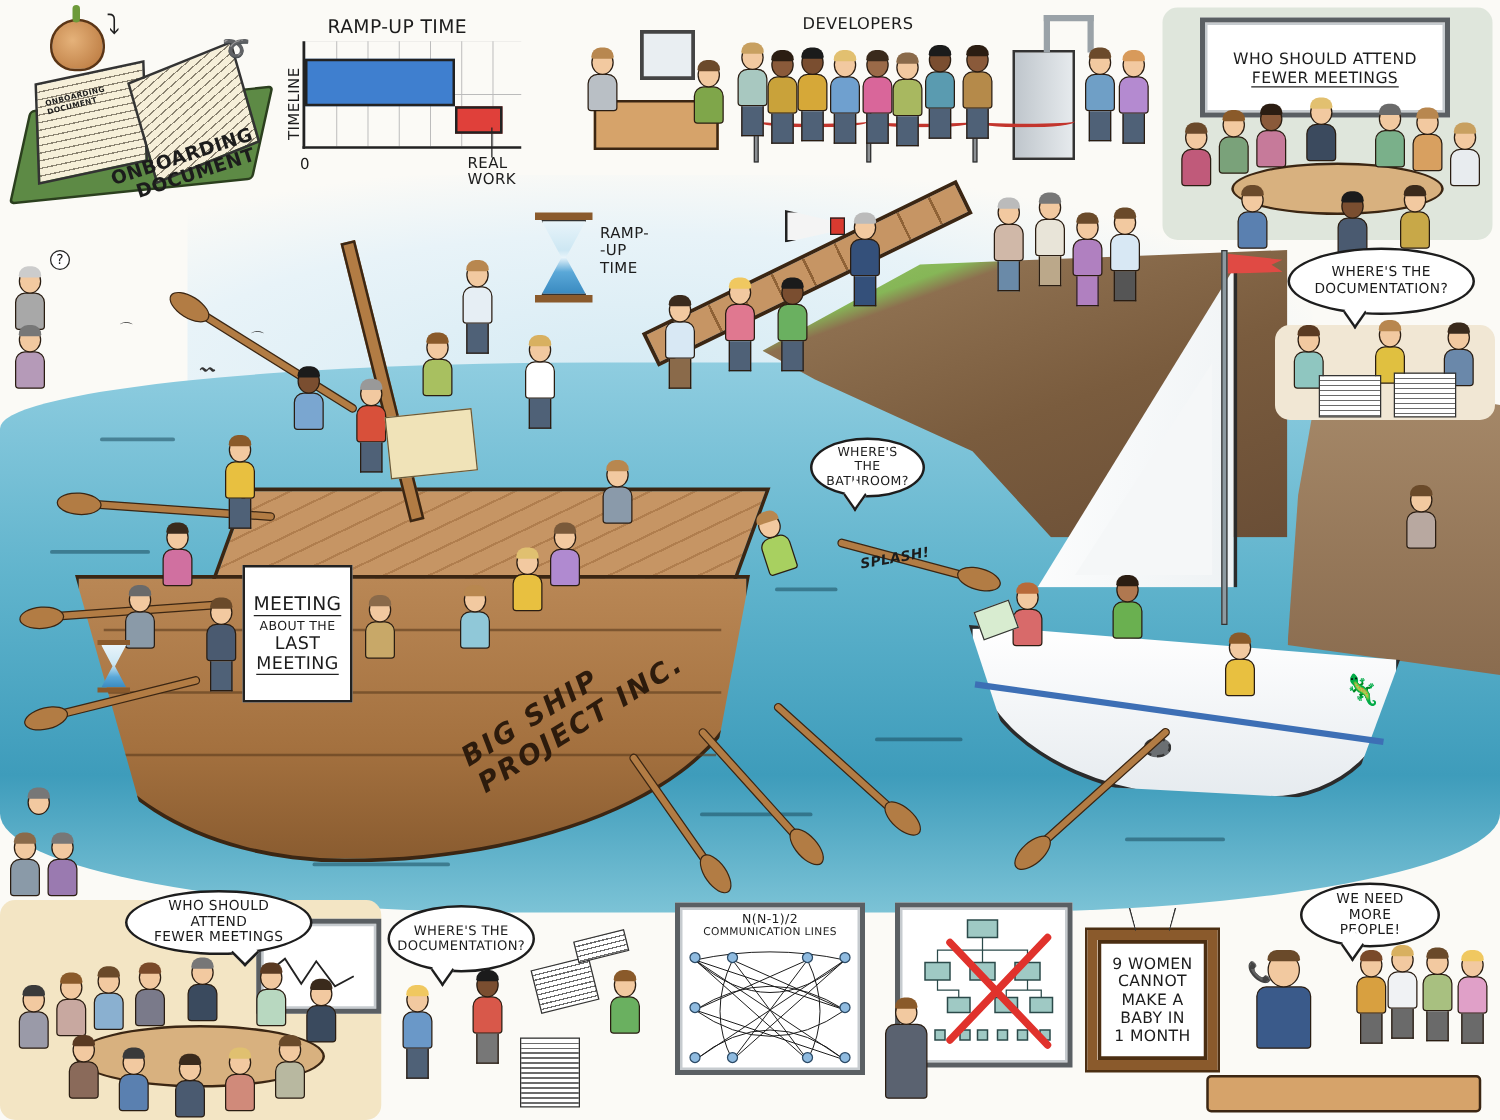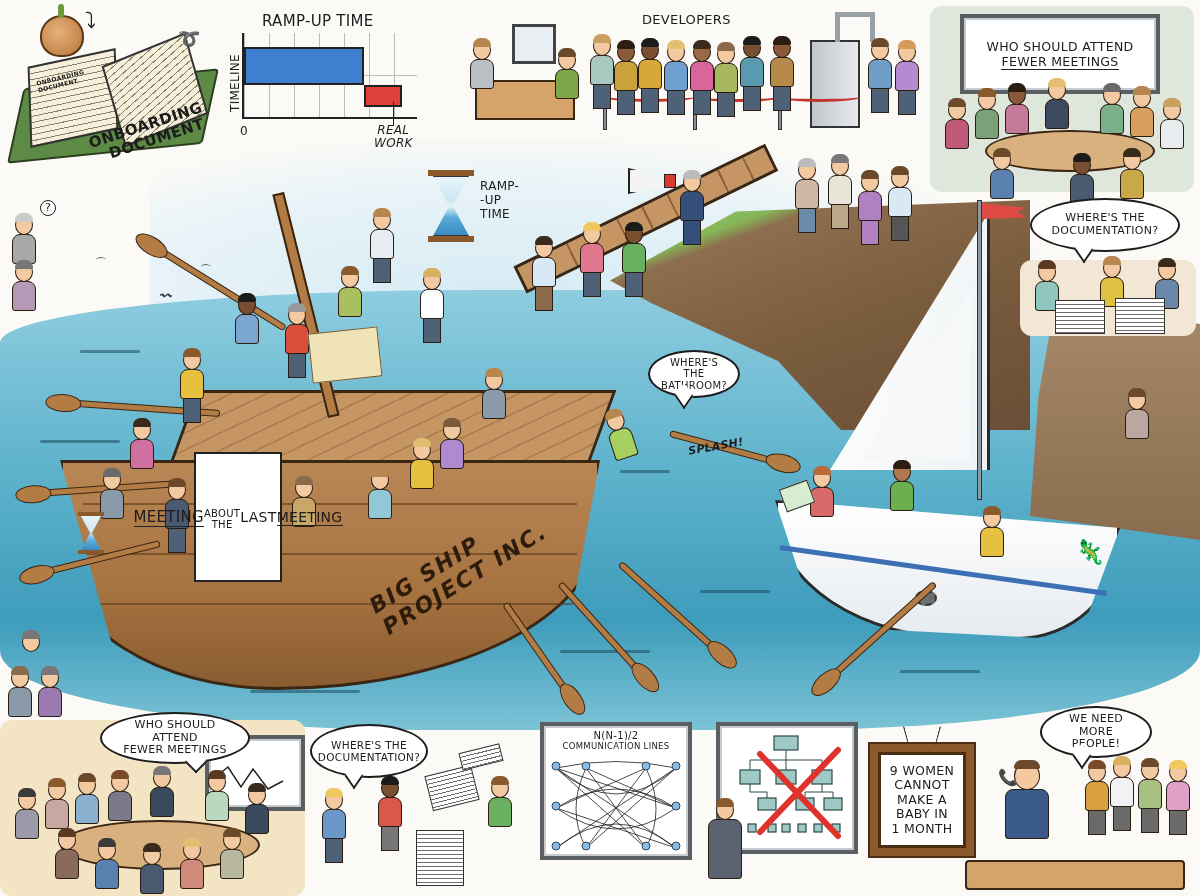--- a/index.html
+++ b/index.html
@@ -105,21 +105,21 @@
 </div>
 
 <div class="abs hand" style="left:262px;top:12px;font-size:15px;font-weight:normal;">RAMP-UP TIME</div>
 <div class="abs hand" style="left:206px;top:76px;font-size:12px;font-weight:normal;transform:rotate(-90deg);transform-origin:center;">TIMELINE</div>
 <div id="chart" class="abs">
   <div class="chart-bar" style="left:0;top:14px;width:120px;height:38px;background:#3f7fcf;"></div>
   <div class="chart-bar" style="left:120px;top:52px;width:38px;height:22px;background:#e0403a;"></div>
 </div>
 <div class="abs hand" style="left:240px;top:124px;font-size:12px;font-weight:normal;">0</div>
 <div class="abs" style="left:393px;top:102px;width:1px;height:24px;background:#222;"></div>
-<div class="abs hand" style="left:374px;top:124px;font-size:12px;font-weight:normal;line-height:1.1;text-align:center;font-style:italic;">
+<div class="abs hand" style="left:374px;top:124px;font-size:12px;font-weight:normal;line-height:1.1;text-align:left;">
   <div>REAL</div>
   <div>WORK</div>
 </div>
 
 <div class="abs hand" style="left:642px;top:12px;font-size:13px;font-weight:normal;">DEVELOPERS</div>
 <div class="desk" style="left:475px;top:80px;width:100px;height:40px;"></div>
 <div class="abs" style="left:512px;top:24px;width:44px;height:40px;background:#e9eef2;border:3px solid #444;"></div>
 <div class="abs" style="left:810px;top:40px;width:50px;height:88px;background:linear-gradient(90deg,#bfc6cc,#e6eaed);border:2px solid #333;"></div>
 <div class="abs" style="left:835px;top:12px;width:40px;height:30px;border:5px solid #9aa2a8;border-bottom:none;"></div>
 <div class="rope" style="left:605px;top:92px;width:90px;"></div>
@@ -454,21 +454,21 @@
 </div>
 <div class="abs" style="left:78px;top:512px;width:26px;height:42px;border-top:4px solid #8a5a2c;border-bottom:4px solid #8a5a2c;">
   <div style="width:20px;height:34px;margin:0 auto;background:linear-gradient(180deg,#e8f4fa 0%,#cde7f3 45%,#5aa8d8 75%,#3a8ac0 100%);clip-path:polygon(0 0,100% 0,55% 50%,100% 100%,0 100%,45% 50%);"></div>
 </div>
 <div class="abs hand" style="left:480px;top:180px;font-size:12px;font-weight:normal;line-height:1.15;">
   <div>RAMP-</div>
   <div>-UP</div>
   <div>TIME</div>
 </div>
 
-<div class="abs" style="left:194px;top:452px;width:88px;height:130px;background:#fff;border:2px solid #222;display:flex;align-items:center;justify-content:center;text-align:center;">
+<div class="abs" style="left:194px;top:452px;width:88px;height:110px;background:#fff;border:2px solid #222;display:flex;flex-direction:column;align-items:center;justify-content:center;text-align:center;">
   <div class="hand" style="font-size:15px;font-weight:normal;border-bottom:1.5px solid #222;">MEETING</div>
   <div class="hand" style="font-size:10px;font-weight:normal;margin-top:3px;">ABOUT THE</div>
   <div class="hand" style="font-size:14px;font-weight:normal;">LAST</div>
   <div class="hand" style="font-size:14px;font-weight:normal;border-bottom:1.5px solid #222;">MEETING</div>
 </div>
 
 <div id="plank" class="abs"></div>
 
 <div class="person" style="left:532px;top:238px;">
     <div class="head">

